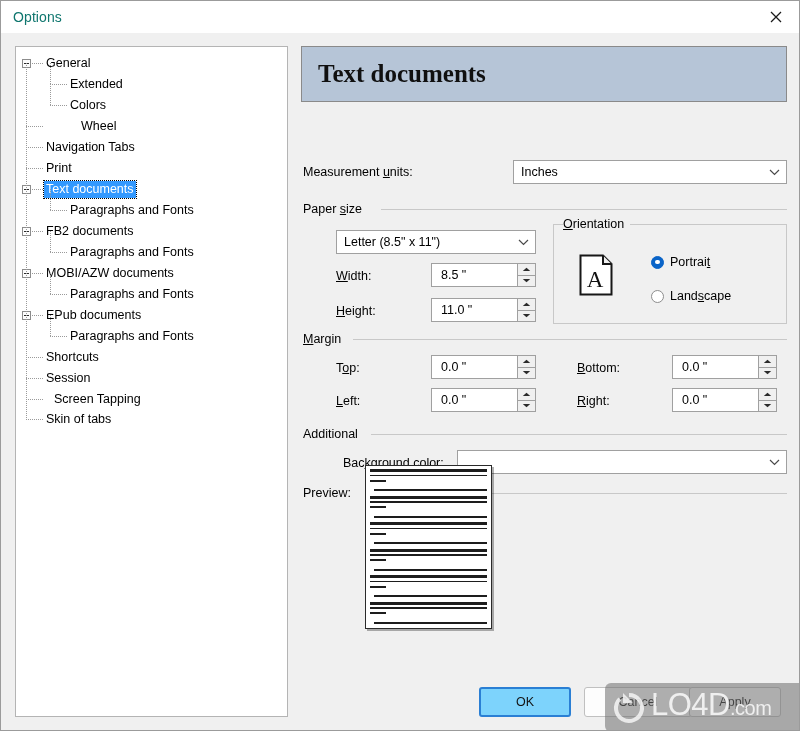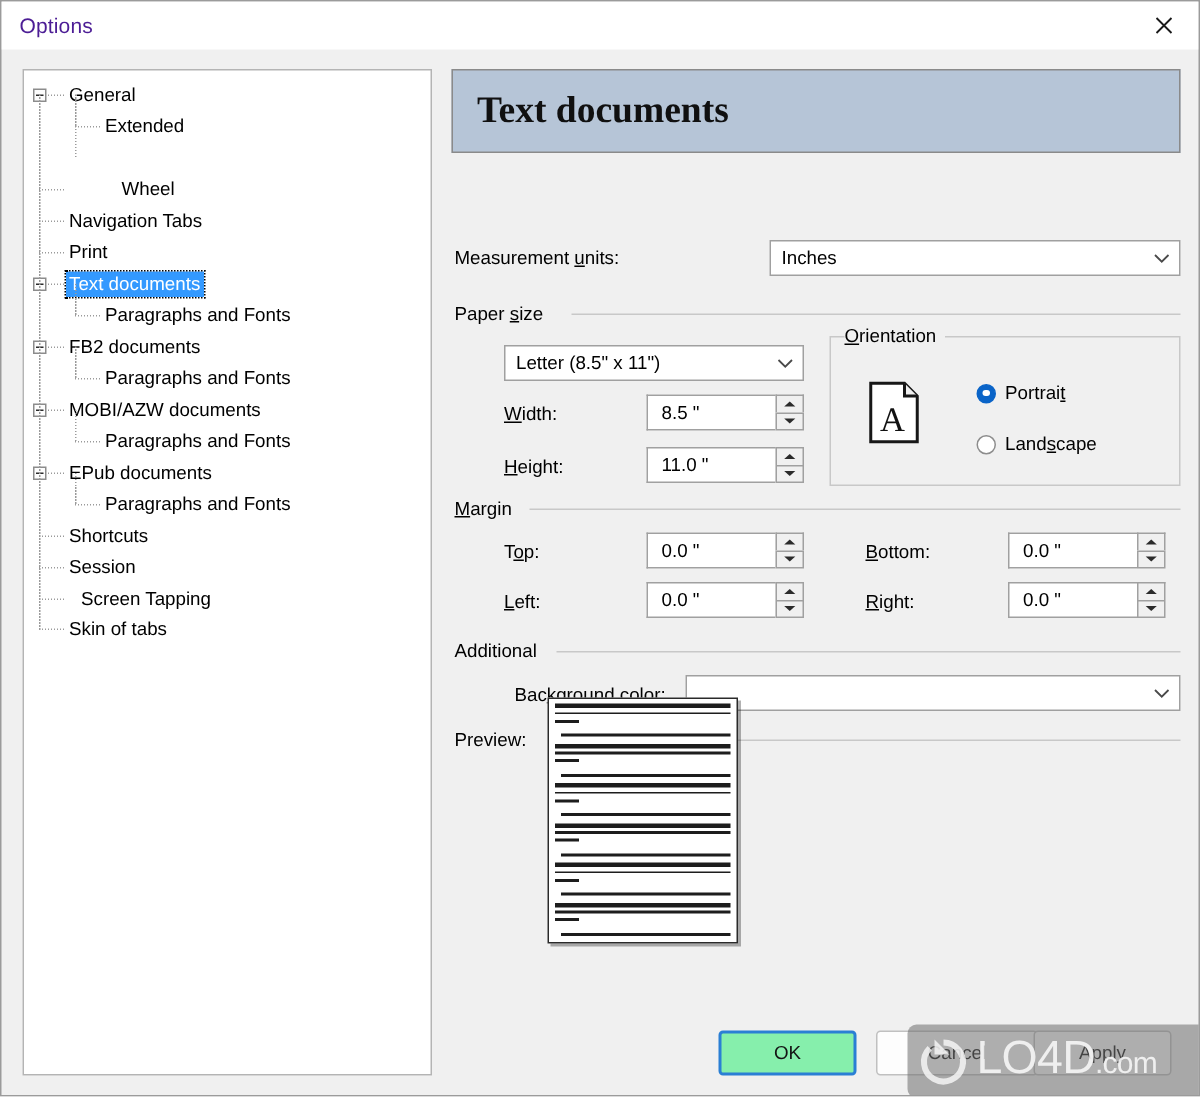--- a/index.html
+++ b/index.html
@@ -32,21 +32,21 @@
     left: 0; top: 0;
     width: 100%;
     height: 32px;
     background: #ffffff;
     box-sizing: border-box;
   }
   #title-text {
     position: absolute;
     left: 12px; top: 8px;
     font-size: 14px;
-    color: #4c1d95;
+    color: #0f766e;
     letter-spacing: 0.1px;
   }
   #close-btn {
     position: absolute;
     right: 0; top: 0;
     width: 46px; height: 31px;
     display: flex;
     align-items: center;
     justify-content: center;
     cursor: default;
@@ -282,21 +282,21 @@
     border-radius: 3px;
     box-sizing: border-box;
     display: flex;
     align-items: center;
     justify-content: center;
     font-size: 12.5px;
     color: #131313;
   }
   .btn.primary {
     border: 2px solid #2a7fd4;
-    background: #86efac;
+    background: #7dd3fc;
   }
 
   
   #watermark {
     position: absolute;
     left: 604px; top: 682px;
     width: 196px; height: 49px;
     background: rgba(110,110,110,0.55);
     border-radius: 6px 0 0 6px;
     pointer-events: none;
@@ -330,20 +330,21 @@
     <div id="close-btn">
       <svg width="12" height="12" viewBox="0 0 12 12">
         <path d="M1 1 L11 11 M11 1 L1 11" stroke="#1a1a1a" stroke-width="1.25" fill="none"></path>
       </svg>
     </div>
   </div>
 
   <div id="tree-panel">
       <div class="tnode" style="position: absolute; left: 0px; top: 6px; width: 100%;"><span class="exp" style="left: 6px;"></span><span class="hline" style="left: 16px; top: 10px; width: 11px;"></span><span class="tlabel" style="margin-left: 28px;">General</span></div>
       <div class="tnode" style="position: absolute; left: 0px; top: 27px; width: 100%;"><span class="hline" style="left: 34px; top: 10px; width: 17px;"></span><span class="tlabel" style="margin-left: 52px;">Extended</span></div>
+      <div class="tnode" style="position: absolute; left: 0px; top: 48px; width: 100%;"><span class="hline" style="left: 34px; top: 10px; width: 17px;"></span><span class="tlabel" style="margin-left: 52px;">Colors</span></div>
       <div class="tnode" style="position: absolute; left: 0px; top: 69px; width: 100%; padding-left: 35px;"><span class="hline" style="left: 10px; top: 10px; width: 17px;"></span><span class="tlabel" style="margin-left: 28px;">Wheel</span></div>
       <div class="tnode" style="position: absolute; left: 0px; top: 90px; width: 100%;"><span class="hline" style="left: 10px; top: 10px; width: 17px;"></span><span class="tlabel" style="margin-left: 28px;">Navigation Tabs</span></div>
       <div class="tnode" style="position: absolute; left: 0px; top: 111px; width: 100%;"><span class="hline" style="left: 10px; top: 10px; width: 17px;"></span><span class="tlabel" style="margin-left: 28px;">Print</span></div>
       <div class="tnode sel" style="position: absolute; left: 0px; top: 132px; width: 100%;"><span class="exp" style="left: 6px;"></span><span class="hline" style="left: 16px; top: 10px; width: 11px;"></span><span class="tlabel" style="margin-left: 28px;">Text documents</span></div>
       <div class="tnode" style="position: absolute; left: 0px; top: 153px; width: 100%;"><span class="hline" style="left: 34px; top: 10px; width: 17px;"></span><span class="tlabel" style="margin-left: 52px;">Paragraphs and Fonts</span></div>
       <div class="tnode" style="position: absolute; left: 0px; top: 174px; width: 100%;"><span class="exp" style="left: 6px;"></span><span class="hline" style="left: 16px; top: 10px; width: 11px;"></span><span class="tlabel" style="margin-left: 28px;">FB2 documents</span></div>
       <div class="tnode" style="position: absolute; left: 0px; top: 195px; width: 100%;"><span class="hline" style="left: 34px; top: 10px; width: 17px;"></span><span class="tlabel" style="margin-left: 52px;">Paragraphs and Fonts</span></div>
       <div class="tnode" style="position: absolute; left: 0px; top: 216px; width: 100%;"><span class="exp" style="left: 6px;"></span><span class="hline" style="left: 16px; top: 10px; width: 11px;"></span><span class="tlabel" style="margin-left: 28px;">MOBI/AZW documents</span></div>
       <div class="tnode" style="position: absolute; left: 0px; top: 237px; width: 100%;"><span class="hline" style="left: 34px; top: 10px; width: 17px;"></span><span class="tlabel" style="margin-left: 52px;">Paragraphs and Fonts</span></div>
       <div class="tnode" style="position: absolute; left: 0px; top: 258px; width: 100%;"><span class="exp" style="left: 6px;"></span><span class="hline" style="left: 16px; top: 10px; width: 11px;"></span><span class="tlabel" style="margin-left: 28px;">EPub documents</span></div>

